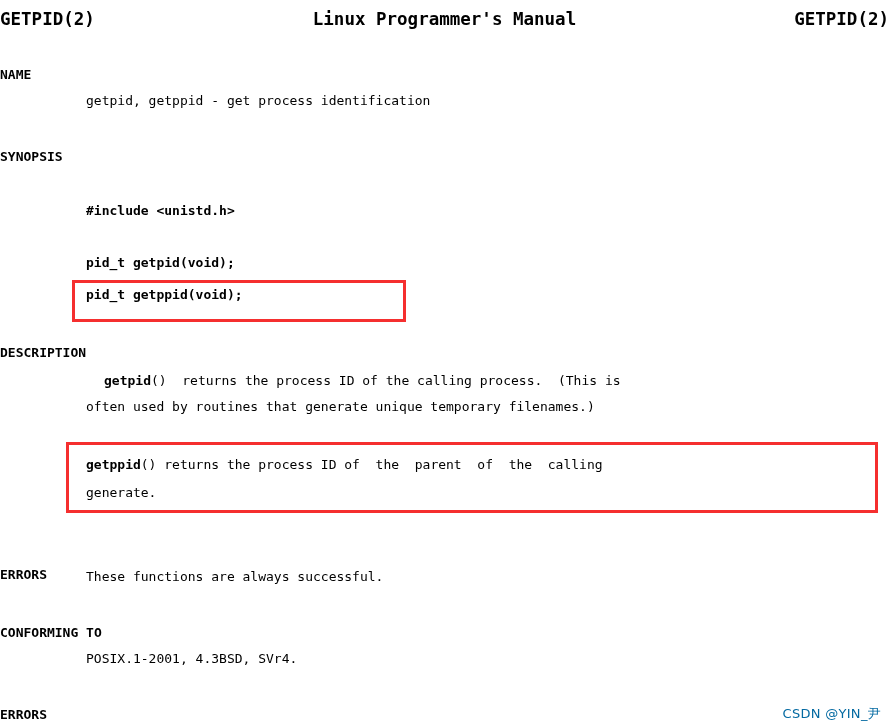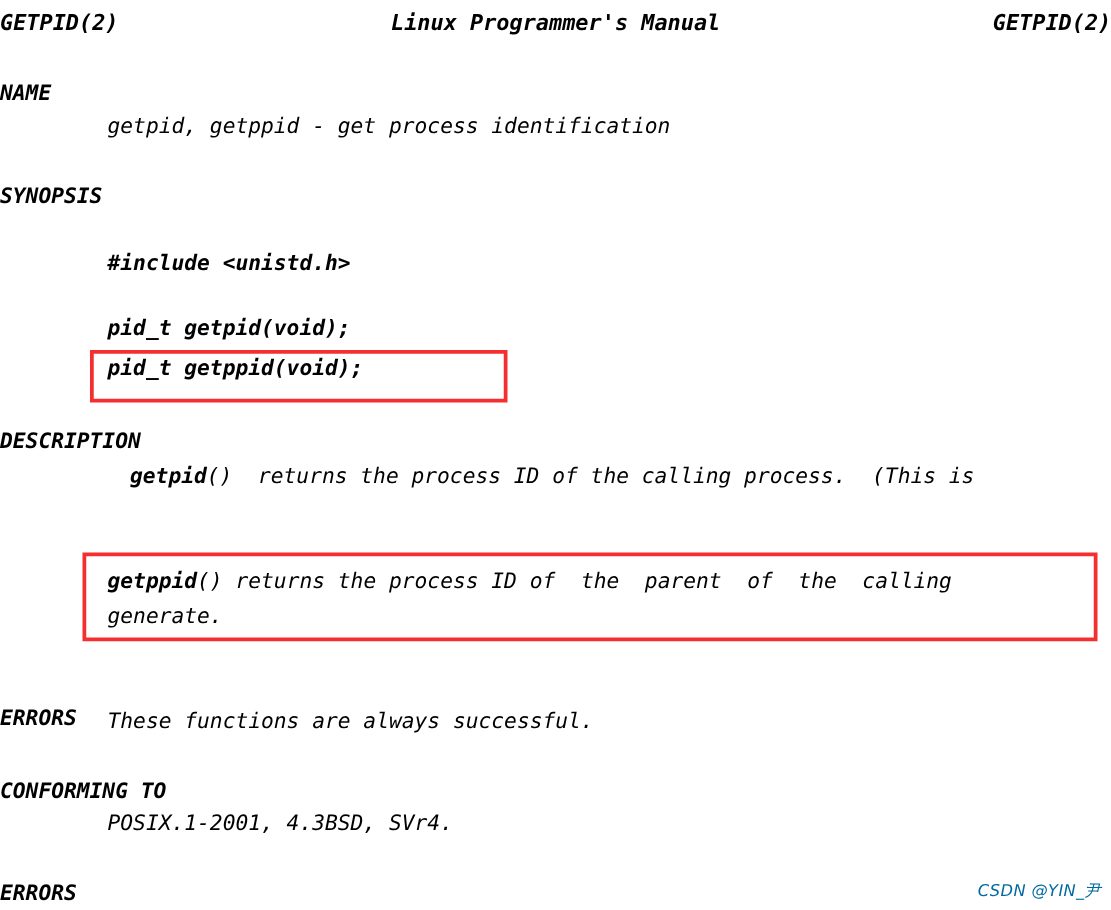--- a/index.html
+++ b/index.html
@@ -16,30 +16,29 @@
     font-size: 17.5px;
     line-height: 26px;
     color: #000000;
     -webkit-font-smoothing: none;
   }
 
   .page {
     position: relative;
     width: 889px;
     height: 728px;
-    font-style: italic;
   }
 
   
   .line {
     position: absolute;
     left: 0;
     white-space: pre;
     letter-spacing: 0px;
-    font-size: 17px;
+    font-size: 13px;
     line-height: 26px;
   }
   .sect { font-weight: bold; left: 0; }
   .body { left: 86px; }
   .bold { font-weight: bold; }
 
   
   .manhead {
     position: absolute;
     top: 6px;
@@ -106,20 +105,21 @@
 
   <div class="line sect" style="top:144px;">SYNOPSIS</div>
   <div class="line body bold" style="top:198px;">#include &lt;unistd.h&gt;</div>
   <div class="line body bold" style="top:250px;">pid_t getpid(void);</div>
   <div class="line body bold" style="top:282px;">pid_t getppid(void);</div>
 
   <div class="redbox" id="redbox-synopsis"></div>
 
   <div class="line sect" style="top:340px;">DESCRIPTION</div>
   <div class="line body" style="top:368px;margin-left:18px;"><span class="bold">getpid</span><span>()  returns the process ID of the calling process.  (This is</span></div>
+  <div class="line body" style="top:394px;">often used by routines that generate unique temporary filenames.)</div>
 
   <div class="line body" style="top:452px;"><span class="bold">getppid</span><span>() returns the process ID of  the  parent  of  the  calling</span></div>
   <div class="line body" style="top:480px;">generate.</div>
 
   <div class="redbox" id="redbox-description"></div>
 
   <div class="line sect" style="top:538px;margin-top:24px;">ERRORS</div>
   <div class="line body" style="top:564px;">These functions are always successful.</div>
 
   <div class="line sect" style="top:620px;">CONFORMING TO</div>

